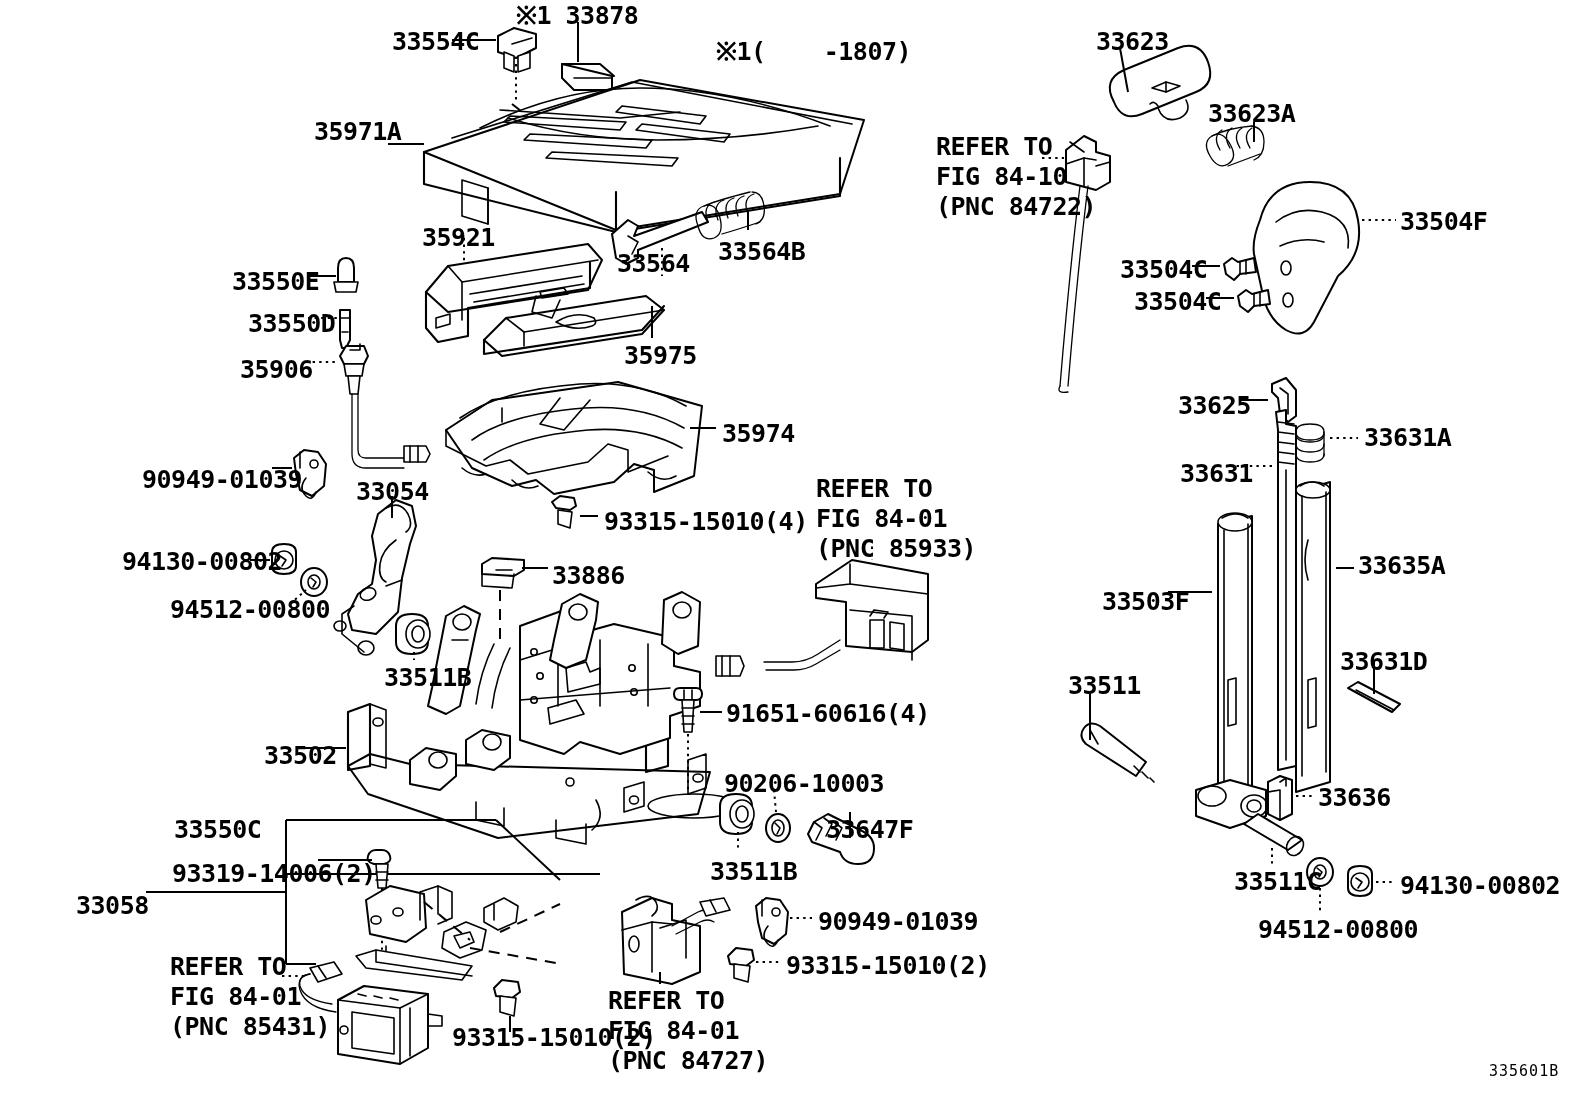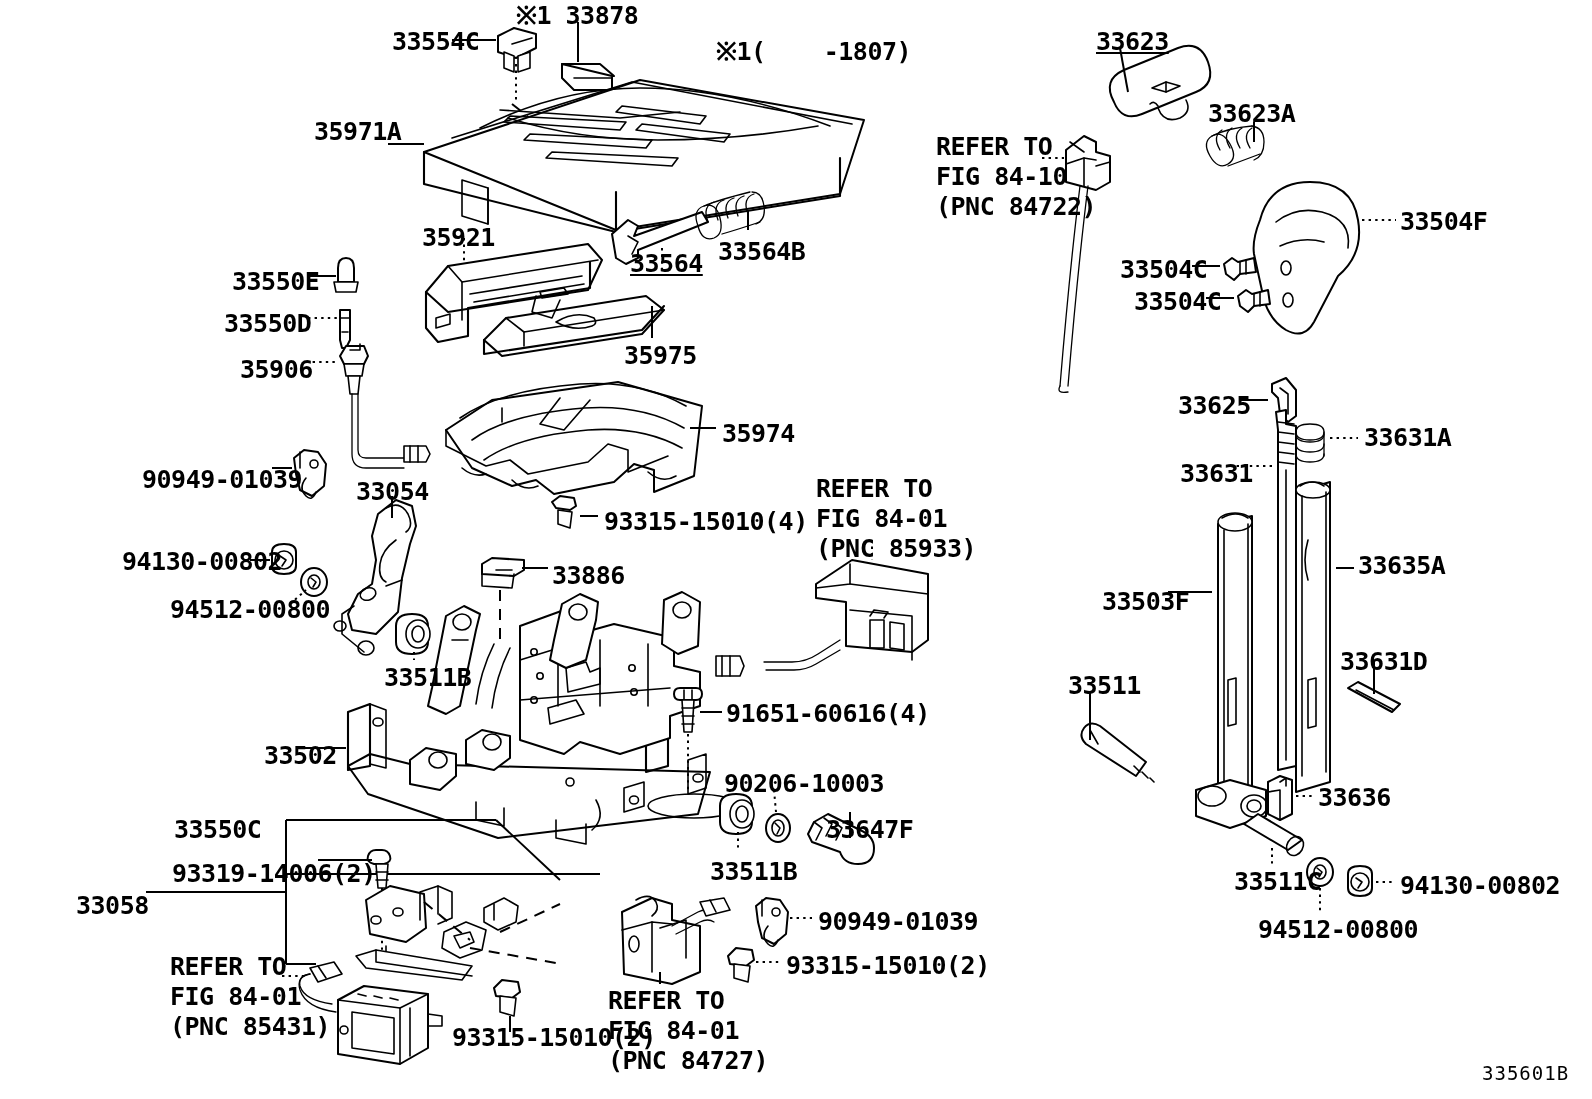--- a/index.html
+++ b/index.html
@@ -19,24 +19,25 @@
     font-size:25px;
     letter-spacing:-0.5px;
     white-space:pre;
     line-height:1.12;
     color:#000;
   }
   .lbl.multi{line-height:1.20;}
   .figid{
     position:absolute;
     font-family:"DejaVu Sans Mono","Liberation Mono",monospace;
-    font-size:19px;
+    font-size:15px;
     font-weight:400;
     letter-spacing:1px;
     color:#000;
+    margin-left:7px;
   }
   svg{position:absolute;left:0;top:0;}
   svg .ln{fill:none;stroke:#000;stroke-width:2.1;stroke-linecap:round;stroke-linejoin:round;}
   svg .ln2{fill:none;stroke:#000;stroke-width:1.6;stroke-linecap:round;stroke-linejoin:round;}
   svg .thin{fill:none;stroke:#000;stroke-width:1.3;stroke-linecap:round;stroke-linejoin:round;}
   svg .lead{fill:none;stroke:#000;stroke-width:2.0;stroke-linecap:butt;}
   svg .dot{fill:none;stroke:#000;stroke-width:2.0;stroke-dasharray:2.4 4.2;stroke-linecap:butt;}
   svg .dash{fill:none;stroke:#000;stroke-width:2.0;stroke-dasharray:11 8;stroke-linecap:butt;}
   svg .wht{fill:#fff;stroke:#000;stroke-width:2.0;stroke-linejoin:round;}
   svg .wht2{fill:#fff;stroke:#000;stroke-width:1.6;stroke-linejoin:round;}
@@ -563,24 +564,24 @@
   </g>
 
 </svg>
 
 <div id="labels">
       <div class="lbl" style="left: 392px; top: 28px;">33554C</div>
       <div class="lbl" style="left: 516px; top: 2px;">※1 33878</div>
       <div class="lbl" style="left: 716px; top: 38px;">※1(    -1807)</div>
       <div class="lbl" style="left: 314px; top: 118px;">35971A</div>
       <div class="lbl" style="left: 422px; top: 224px;">35921</div>
-      <div class="lbl" style="left: 630px; top: 250px; text-decoration: underline;">33564</div>
+      <div class="lbl" style="left: 617px; top: 250px;">33564</div>
       <div class="lbl" style="left: 718px; top: 238px;">33564B</div>
       <div class="lbl" style="left: 232px; top: 268px;">33550E</div>
-      <div class="lbl" style="left: 224px; top: 310px;">33550D</div>
+      <div class="lbl" style="left: 248px; top: 310px;">33550D</div>
       <div class="lbl" style="left: 240px; top: 356px;">35906</div>
       <div class="lbl" style="left: 624px; top: 342px;">35975</div>
       <div class="lbl" style="left: 722px; top: 420px;">35974</div>
       <div class="lbl" style="left: 142px; top: 466px;">90949-01039</div>
       <div class="lbl" style="left: 356px; top: 478px;">33054</div>
       <div class="lbl" style="left: 604px; top: 508px;">93315-15010(4)</div>
       <div class="lbl multi" style="left: 816px; top: 474px;">REFER TO
 FIG 84-01
 (PNC 85933)</div>
       <div class="lbl" style="left: 122px; top: 548px;">94130-00802</div>
@@ -600,21 +601,21 @@
 FIG 84-01
 (PNC 85431)</div>
       <div class="lbl" style="left: 786px; top: 952px;">93315-15010(2)</div>
       <div class="lbl" style="left: 452px; top: 1024px;">93315-15010(2)</div>
       <div class="lbl multi" style="left: 608px; top: 986px;">REFER TO
 FIG 84-01
 (PNC 84727)</div>
       <div class="lbl multi" style="left: 936px; top: 132px;">REFER TO
 FIG 84-10
 (PNC 84722)</div>
-      <div class="lbl" style="left: 1096px; top: 28px; text-decoration: underline;">33623</div>
+      <div class="lbl" style="left: 1096px; top: 28px;">33623</div>
       <div class="lbl" style="left: 1208px; top: 100px;">33623A</div>
       <div class="lbl" style="left: 1400px; top: 208px;">33504F</div>
       <div class="lbl" style="left: 1120px; top: 256px;">33504C</div>
       <div class="lbl" style="left: 1134px; top: 288px;">33504C</div>
       <div class="lbl" style="left: 1178px; top: 392px; text-align: right;">33625</div>
       <div class="lbl" style="left: 1364px; top: 424px;">33631A</div>
       <div class="lbl" style="left: 1180px; top: 460px;">33631</div>
       <div class="lbl" style="left: 1358px; top: 552px;">33635A</div>
       <div class="lbl" style="left: 1102px; top: 588px;">33503F</div>
       <div class="lbl" style="left: 1340px; top: 648px;">33631D</div>

